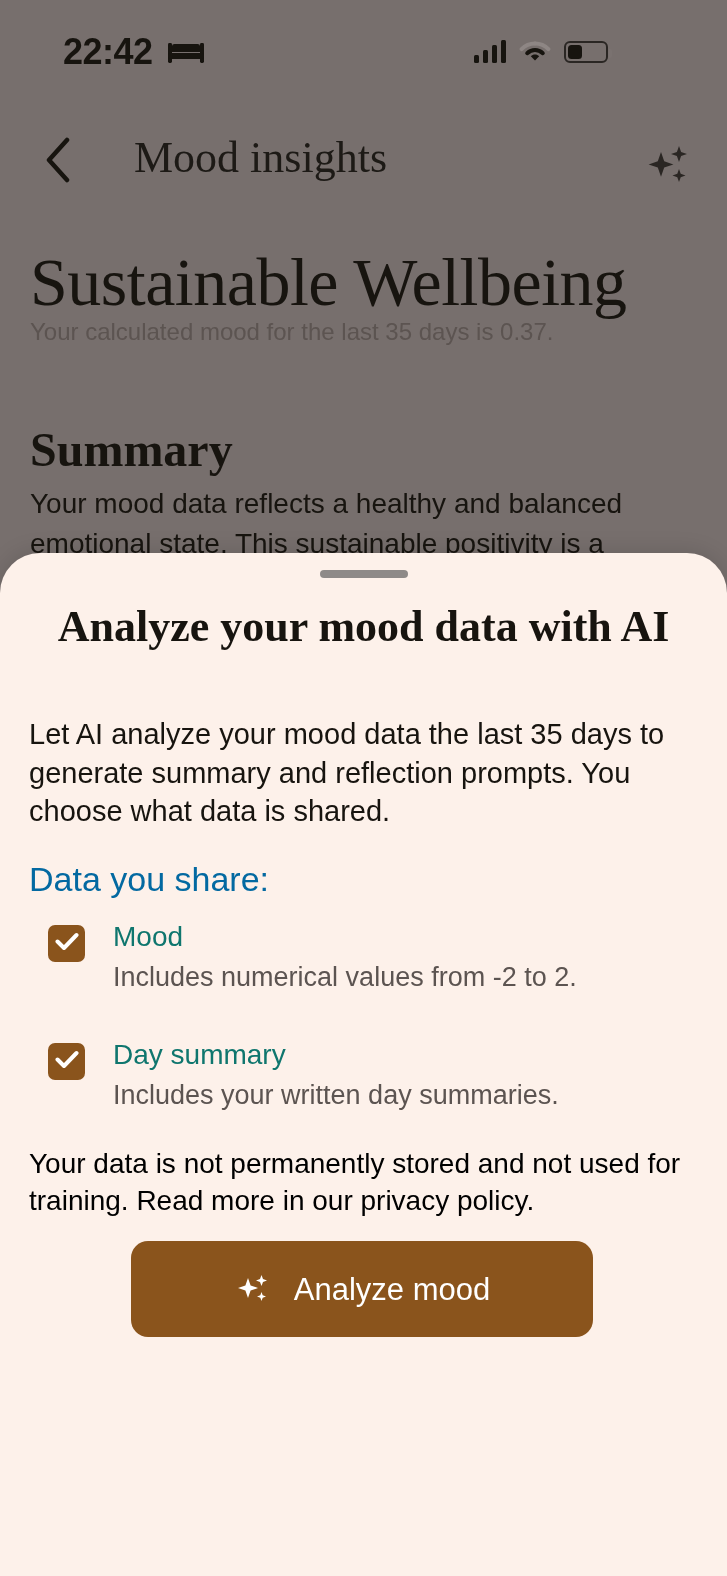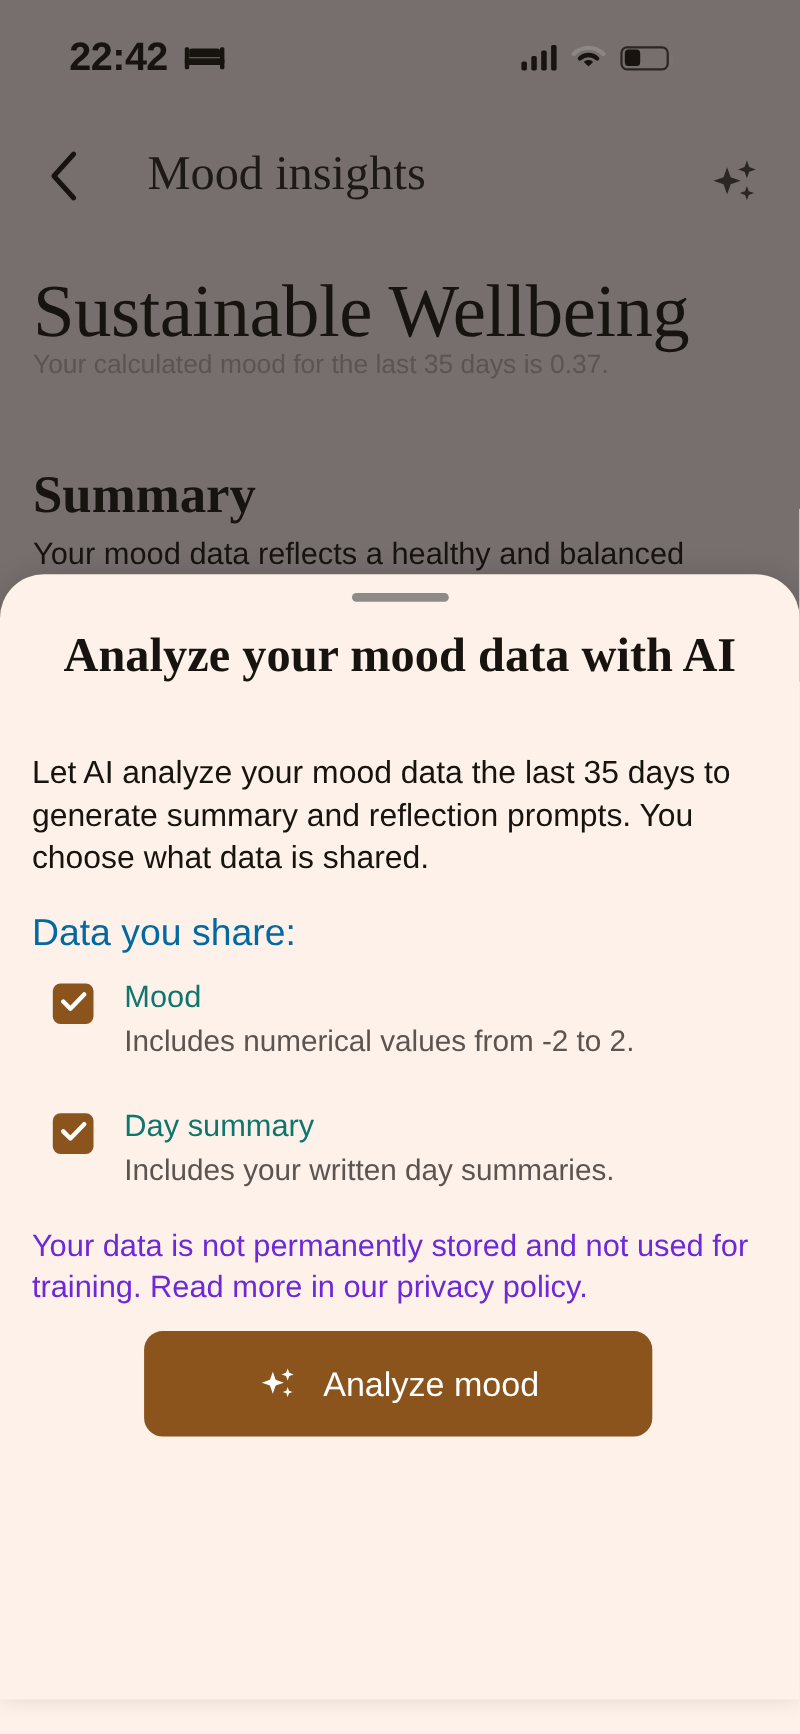--- a/index.html
+++ b/index.html
@@ -93,21 +93,21 @@
     font-family:"Liberation Serif", serif;
     font-size:48px; font-weight:700; color:#17140f; line-height:1.1;text-align:right;
   }
   #summary-body {
     position:absolute; left:30px; top:484px; width:672px;
     font-size:28px; line-height:1.42; color:#17140f;
   }
 
   
   #sheet {
-    position:absolute; left:0; top:522px; width:727px; height:1023px;
+    position:absolute; left:0; top:553px; width:727px; height:1023px;
     background:#fdf1ea;
     border-radius:40px 40px 0 0;
     box-shadow:0 -2px 22px rgba(0,0,0,0.12);
   }
   #drag-handle {
     position:absolute; left:50%; top:17px; transform:translateX(-50%);
     width:88px; height:8px; border-radius:4px; background:#8e8a88;
   }
   #sheet-title {
     position:absolute; left:0; top:48px; width:727px;
@@ -134,21 +134,21 @@
     flex:0 0 auto; width:37px; height:37px; margin-top:6px;
     background:#8a541c; border-radius:7px;
     display:flex; align-items:center; justify-content:center;
   }
   .check-texts { padding-top:0; }
   .check-title { font-size:28px; color:#0f766e; line-height:1.25; }
   .check-desc  { font-size:27px; color:#5c5451; line-height:1.3; margin-top:6px; }
 
   #privacy-note {
     position:absolute; left:29px; top:592px; width:668px;
-    font-size:28px; line-height:1.33; color:#6d28d9;
+    font-size:28px; line-height:1.33; color:#000000;
   }
 
   #analyze-btn {
     position:absolute; left:131px; top:688px;
     width:462px; height:96px;
     background:#8a541c; border:none; border-radius:17px;
     display:flex; align-items:center; justify-content:center; gap:22px;
     cursor:pointer;
   }
   #analyze-label {

